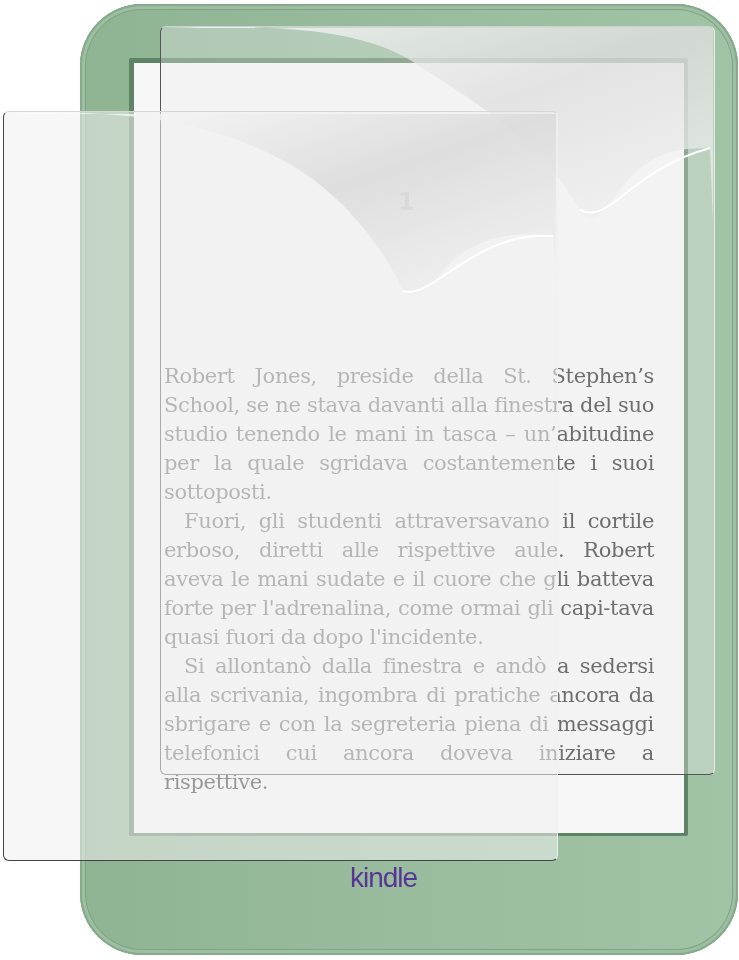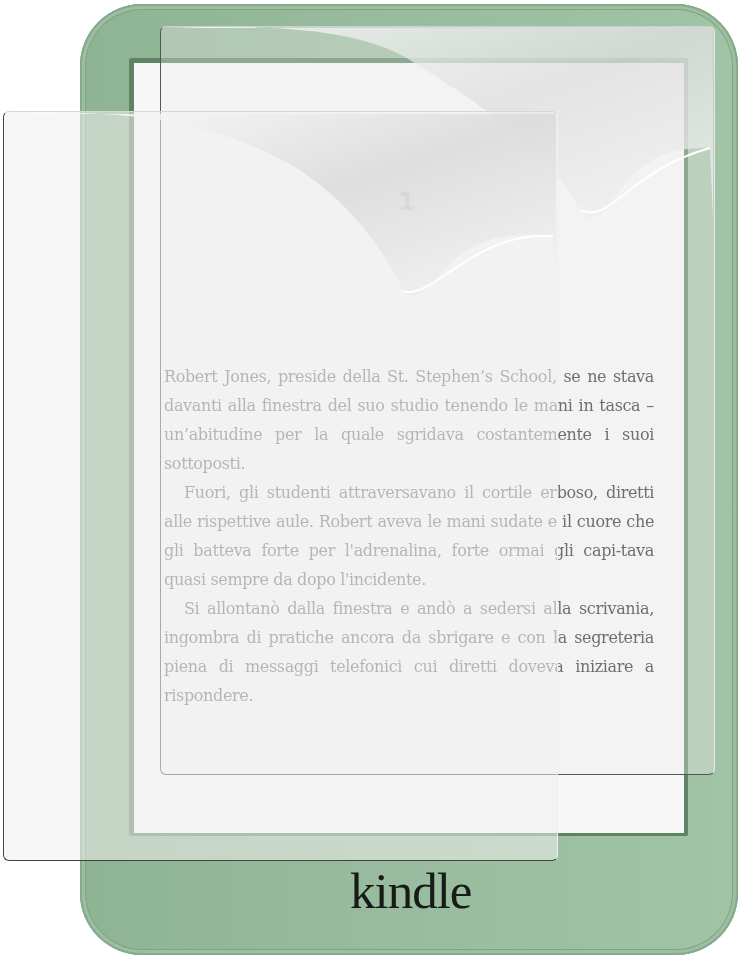--- a/index.html
+++ b/index.html
@@ -3,45 +3,45 @@
 <meta charset="utf-8">
 <style>
   html,body{margin:0;padding:0;background:#ffffff;}
   body{width:739px;height:960px;position:relative;overflow:hidden;font-family:"DejaVu Serif",serif;}
   .device{position:absolute;left:80px;top:4px;width:658px;height:951px;border-radius:62px;
     background:linear-gradient(90deg,#8fb494 0%,#98bc9d 50%,#a2c4a6 100%);
     box-shadow:inset 0 0 0 2px #86aa8b, inset 0 0 0 5px #9dbfa1, inset 0 0 0 6px #7fa384;}
   .screen-bezel{position:absolute;left:129px;top:58px;width:559px;height:778px;background:#5f8465;border-radius:2px;}
   .screen{position:absolute;left:134px;top:63px;width:550px;height:770px;background:#f7f7f7;}
   .brand{position:absolute;left:350px;top:862px;width:120px;text-align:left;
-    font-family:Liberation Serif, serif;font-size:51px;color:#000000;letter-spacing:-1px;opacity:.85;}
+    font-family:Liberation Sans, sans-serif;font-size:28px;color:#4c1d95;letter-spacing:-1px;opacity:.85;}
   .film-inner{position:absolute;left:160px;top:26px;width:553px;height:747px;border:1.5px solid #555;border-top-color:#cfcfcf;border-right-color:#e9e9e9;
     border-radius:6px;background:rgba(236,236,236,0.35);}
   .film-outer{position:absolute;left:3px;top:111px;width:553px;height:748px;border:1.5px solid #444;border-top-color:#d6d6d6;border-right-color:#f0f0f0;
     border-radius:6px;background:rgba(240,240,240,0.55);}
   .peel{position:absolute;}
   .page-number{position:absolute;left:398px;top:188px;font-size:24px;color:#666;font-weight:bold;font-family:"DejaVu Sans",sans-serif;}
-  .text{position:absolute;left:164px;top:362px;width:490px;font-size:16px;line-height:29px;color:#2b2b2b;text-align:justify;font-family:"DejaVu Serif",serif;letter-spacing:-0.35px;}
+  .text{position:absolute;left:164px;top:362px;width:490px;font-size:21px;line-height:29px;color:#2b2b2b;text-align:justify;font-family:"DejaVu Serif",serif;letter-spacing:-0.35px;}
   .text p{margin:0;}
   .text p.ind{text-indent:20px;}
 </style>
 </head>
 <body>
 
 <div class="device">
 </div>
 <div class="screen-bezel"></div>
 <div class="screen"></div>
 
 <div class="page-number">1</div>
 
 <div class="text">
   <p>Robert Jones, preside della St. Stephen’s School, se ne stava davanti alla finestra del suo studio tenendo le mani in tasca – un’abitudine per la quale sgridava costantemente i suoi sottoposti.</p>
-  <p class="ind">Fuori, gli studenti attraversavano il cortile erboso, diretti alle rispettive aule. Robert aveva le mani sudate e il cuore che gli batteva forte per l'adrenalina, forte ormai gli capi-tava quasi sempre da dopo l'incidente.</p>
-  <p class="ind">Si allontanò dalla finestra e andò a sedersi alla scrivania, ingombra di pratiche ancora da sbrigare e con la segreteria piena di messaggi telefonici cui diretti doveva iniziare a rispondere.</p>
+  <p class="ind">Fuori, gli studenti attraversavano il cortile erboso, diretti alle rispettive aule. Robert aveva le mani sudate e il cuore che gli batteva forte per l'adrenalina, come ormai gli capi-tava quasi fuori da dopo l'incidente.</p>
+  <p class="ind">Si allontanò dalla finestra e andò a sedersi alla scrivania, ingombra di pratiche ancora da sbrigare e con la segreteria piena di messaggi telefonici cui ancora doveva iniziare a rispettive.</p>
 </div>
 
 <div class="brand">kindle</div>
 
 <div class="film-inner"></div>
 <svg class="peel" style="left:160px;top:20px" width="560" height="210" viewBox="0 0 560 210">
   <defs>
     <linearGradient id="g1" x1="0" y1="0" x2="1" y2="1">
       <stop offset="0" stop-color="#ffffff" stop-opacity="0.9"></stop>
       <stop offset="0.5" stop-color="#dcdcdc" stop-opacity="0.8"></stop>

